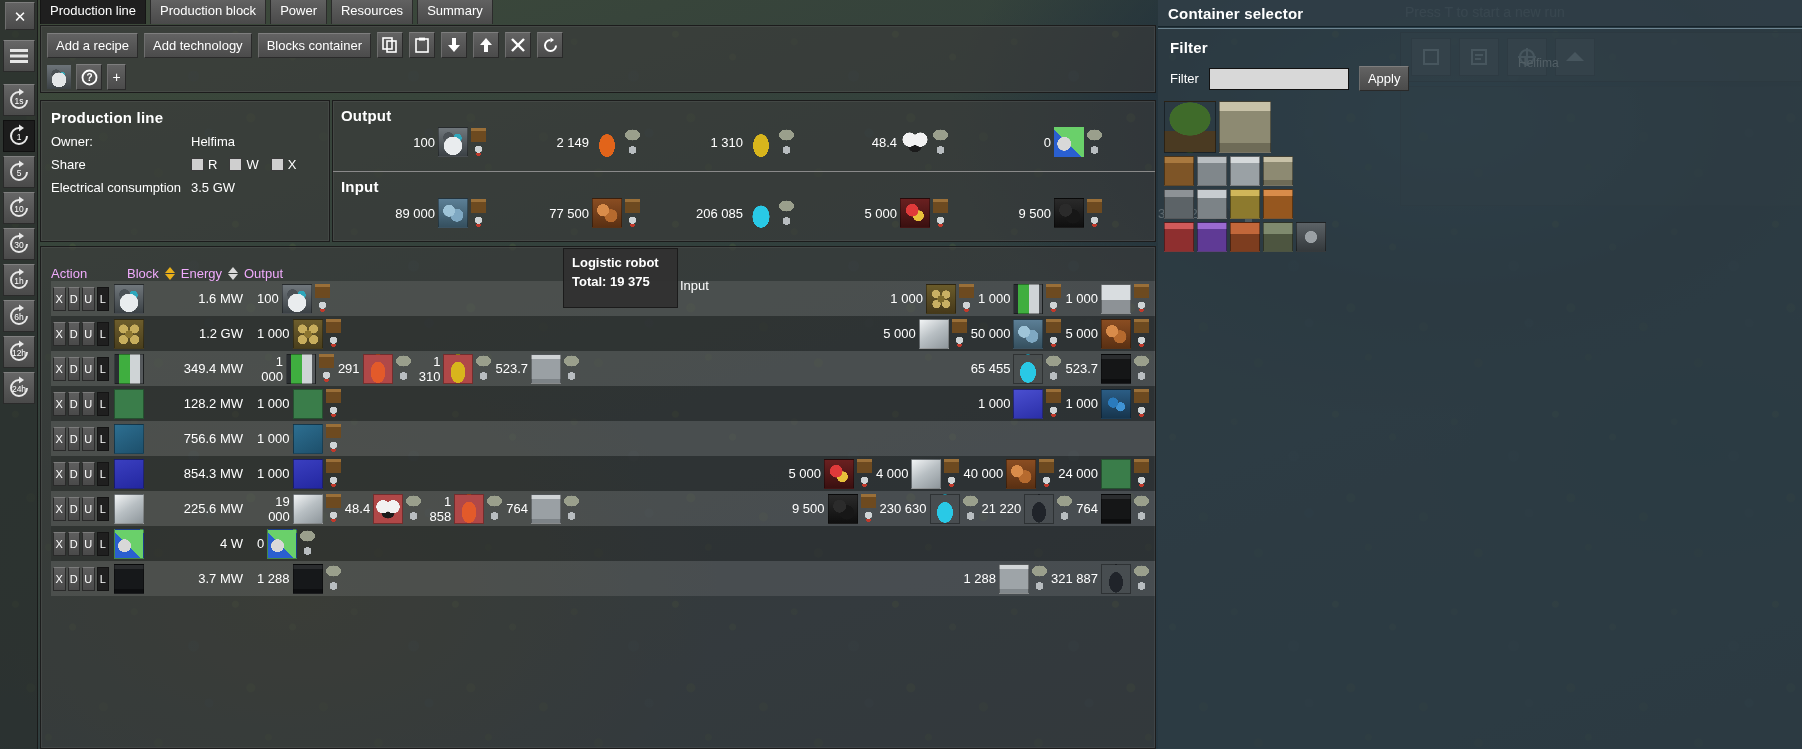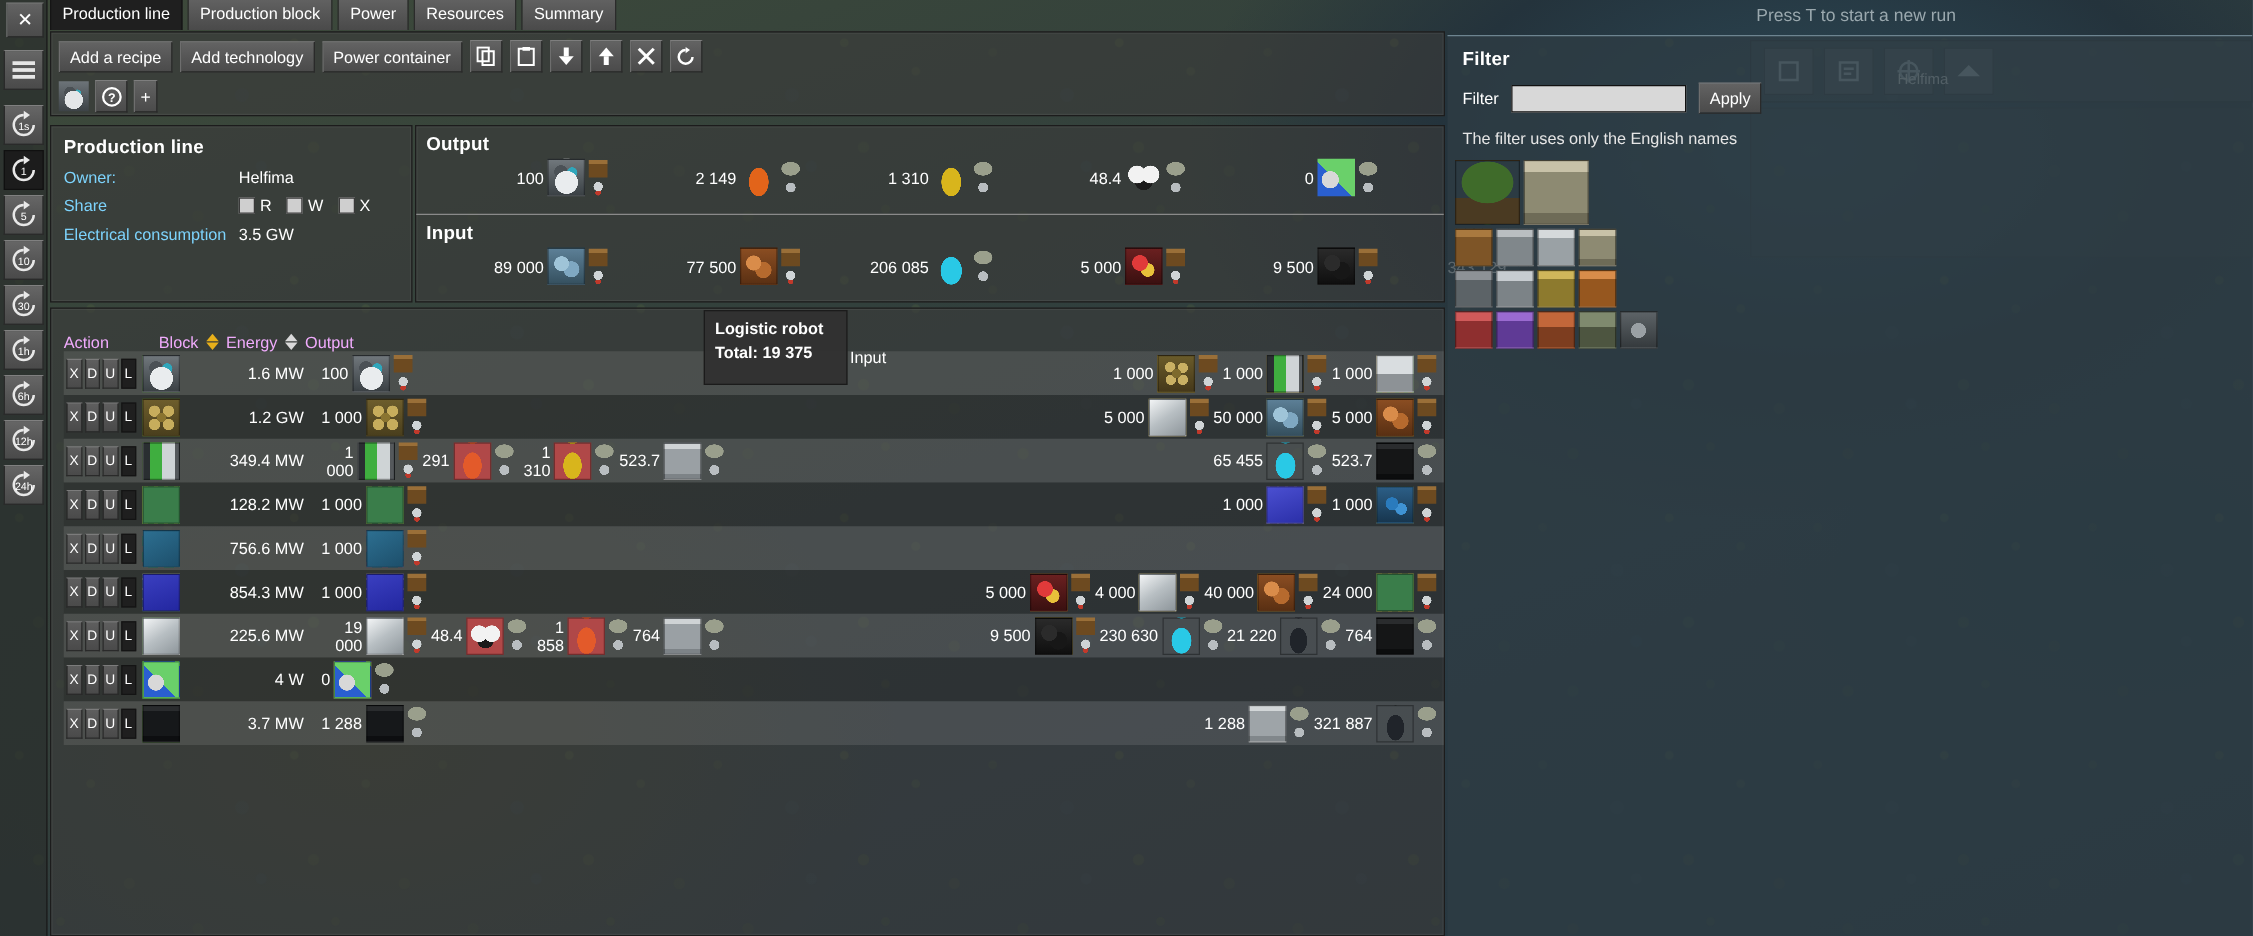--- a/index.html
+++ b/index.html
@@ -70,21 +70,21 @@
   #tabstrip{ position:absolute; left:40px; top:0; height:24px; display:flex; gap:4px; align-items:flex-end; }
   #closebtn{ position:absolute; left:5px; top:2px; width:30px; height:28px; }
   
   #toolbar{ position:absolute; left:40px; top:25px; width:1116px; height:68px; }
   #toolrow1{ display:flex; gap:6px; padding:6px 0 0 6px; align-items:center; }
   #toolrow2{ display:flex; gap:5px; padding:6px 0 0 6px; align-items:center; }
   .icobtn{ width:26px;height:26px; display:flex;align-items:center;justify-content:center; padding:0; }
   
   #plinfo{ position:absolute; left:40px; top:100px; width:290px; height:142px; padding:8px 10px; }
   #plinfo .row{ display:flex; margin-top:8px; font-size:13px; }
-  #plinfo .lbl{ width:140px; color:#7dd3fc; }
+  #plinfo .lbl{ width:140px; color:#ffffff; }
   .cbox{ width:13px;height:13px;background:#cfcfcf;border:1px solid #3a3a3a;display:inline-block;
          vertical-align:-2px; margin-right:4px; cursor:pointer; }
   
   #summary{ position:absolute; left:332px; top:100px; width:824px; height:142px; }
   .sumblock{ height:71px; border-bottom:1px solid #8a8a8a; padding:6px 0 0 8px; position:relative; }
   .sumblock:last-child{ border-bottom:none; }
   .sumrow{ position:absolute; left:40px; right:4px; top:26px; display:flex; align-items:center; gap:4px; }
   .cell{ display:flex; align-items:center; gap:3px; min-width:150px; justify-content:flex-start; }
   .cell .num{ min-width:62px; text-align:right; font-size:13px; }
   
@@ -274,21 +274,21 @@
     <div class="tab"><span>Production block</span></div>
     <div class="tab"><span>Power</span></div>
     <div class="tab"><span>Resources</span></div>
     <div class="tab"><span>Summary</span></div>
   </div>
 
 <div id="toolbar" class="panel">
   <div id="toolrow1">
     <button class="btn">Add a recipe</button>
     <button class="btn">Add technology</button>
-    <button class="btn">Power container</button>
+    <button class="btn">Blocks container</button>
     <button class="btn icobtn">
       <svg width="16" height="16" viewBox="0 0 16 16">
           <rect x="1" y="1" width="9" height="11" fill="none" stroke="#fff" stroke-width="1.6"></rect>
           <rect x="5" y="4" width="9" height="11" fill="none" stroke="#fff" stroke-width="1.6"></rect>
         </svg>
     </button>
     <button class="btn icobtn">
       <svg width="16" height="16" viewBox="0 0 16 16">
           <rect x="2" y="2" width="12" height="13" fill="none" stroke="#fff" stroke-width="1.6"></rect>
           <rect x="5" y="0.6" width="6" height="3" fill="#fff"></rect>
@@ -897,29 +897,31 @@
 
 <div id="tooltip">
   <div class="t1">Logistic robot</div>
   <div class="t2">
     <span>Total:</span>
     <span>19 375</span>
   </div>
 </div>
 
 <div id="csel">
+  <div id="cselhdr">
+    <span class="sect-title">Container selector</span>
+  </div>
   <div id="cselbody">
     <div id="filterbox">
       <div class="sect-title">Filter</div>
       <div id="filterrow">
         <span class="lbl">Filter</span>
         <input id="filterinput" type="text" placeholder="" style="">
         <button class="btn">Apply</button>
       </div>
-      <div id="filternote">The filter uses only the English names</div>
     </div>
     <div id="palette">
         <div class="prow">
           <div class="pslot big" style="background-image: radial-gradient(52% 42% at 50% 34%, rgb(63, 107, 42) 0px, rgb(63, 107, 42) 78%, transparent 80%), linear-gradient(transparent 0px, transparent 58%, rgb(74, 58, 34) 58%, rgb(74, 58, 34) 100%); background-size: cover;"></div>
           <div class="pslot big" style="background-image: linear-gradient(rgb(200, 194, 168) 0px, rgb(200, 194, 168) 18%, rgb(141, 138, 114) 18%, rgb(141, 138, 114) 82%, rgb(110, 107, 87) 82%, rgb(110, 107, 87) 100%); background-size: cover;"></div>
         </div>
         <div class="prow">
           <div class="pslot" style="background-image: linear-gradient(rgb(169, 121, 63) 0px, rgb(169, 121, 63) 20%, rgb(126, 85, 39) 20%, rgb(126, 85, 39) 100%), repeating-linear-gradient(90deg, rgba(0, 0, 0, 0.35) 0px, rgba(0, 0, 0, 0.35) 1px, transparent 1px, transparent 7px); background-size: cover;"></div>
           <div class="pslot" style="background-image: linear-gradient(rgb(185, 190, 193) 0px, rgb(185, 190, 193) 20%, rgb(128, 135, 139) 20%, rgb(128, 135, 139) 100%), repeating-linear-gradient(90deg, rgba(0, 0, 0, 0.3) 0px, rgba(0, 0, 0, 0.3) 1px, transparent 1px, transparent 8px); background-size: cover;"></div>
           <div class="pslot" style="background-image: linear-gradient(rgb(213, 217, 219) 0px, rgb(213, 217, 219) 22%, rgb(154, 161, 165) 22%, rgb(154, 161, 165) 100%); background-size: cover;"></div>

